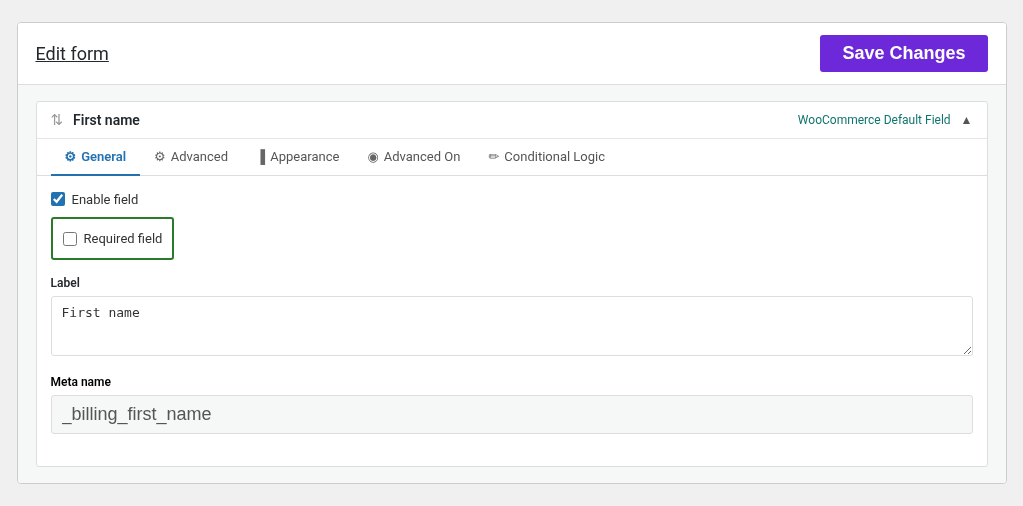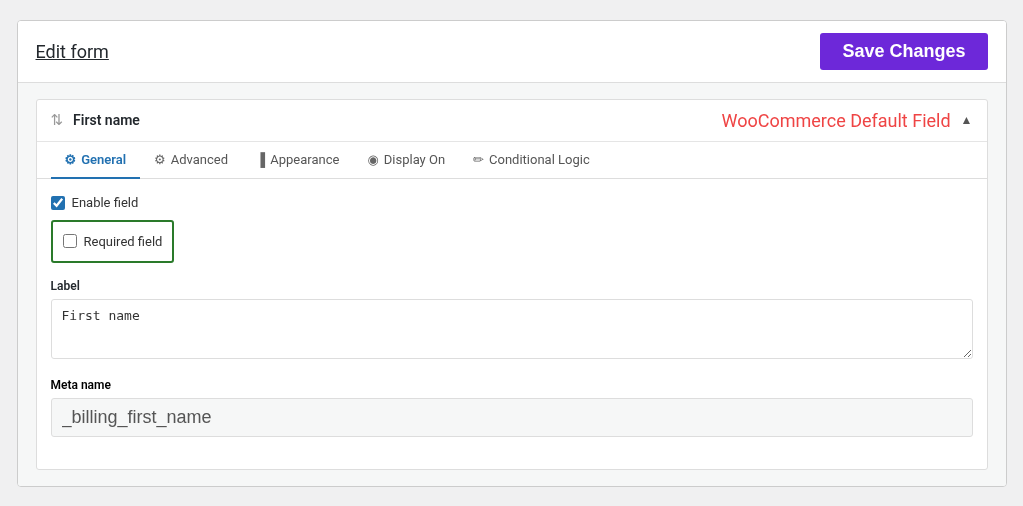--- a/index.html
+++ b/index.html
@@ -85,22 +85,22 @@
       font-size: 14px;
       font-weight: 600;
       color: #23282d;
     }
     .field-header-right {
       display: flex;
       align-items: center;
       gap: 10px;
     }
     .woo-default-label {
-      color: #ef4444;
-      font-size: 18px;
+      color: #0f766e;
+      font-size: 12px;
     }
     .collapse-icon {
       color: #555;
       font-size: 12px;
       cursor: pointer;
     }
 
     
     .tabs-bar {
       display: flex;
@@ -134,21 +134,21 @@
     .tab-item.active .tab-icon { color: #2271b1; }
 
     
     .tab-content {
       padding: 16px 14px;
     }
 
     
     .checkbox-row {
       display: flex;
-      align-items: flex-end;
+      align-items: flex-start;
       gap: 7px;
       margin-bottom: 10px;
     }
     .checkbox-row input[type="checkbox"] {
       width: 14px;
       height: 14px;
       cursor: pointer;
       accent-color: #2271b1;
     }
     .checkbox-label {
@@ -242,21 +242,21 @@
         <div class="tab-item">
           <span class="tab-icon">⚙</span>
           <span>Advanced</span>
         </div>
         <div class="tab-item">
           <span class="tab-icon">▐</span>
           <span>Appearance</span>
         </div>
         <div class="tab-item">
           <span class="tab-icon">◉</span>
-          <span>Display On</span>
+          <span>Advanced On</span>
         </div>
         <div class="tab-item">
           <span class="tab-icon">✏</span>
           <span>Conditional Logic</span>
         </div>
       </div>
 
       <div class="tab-content">
 
         

